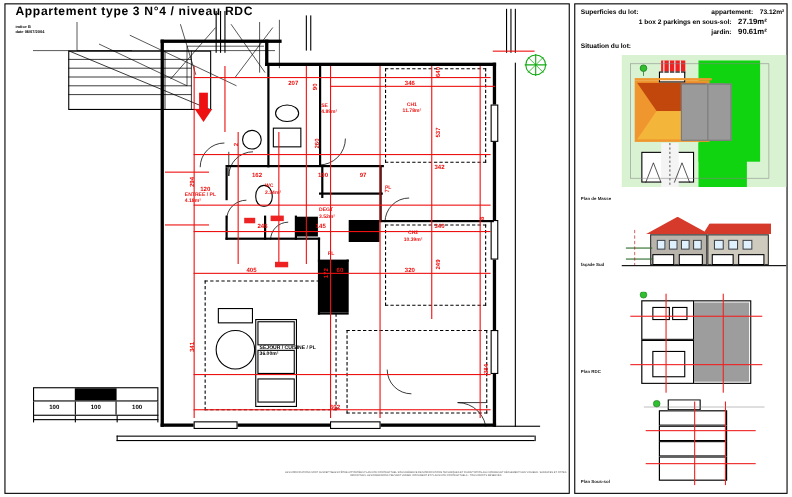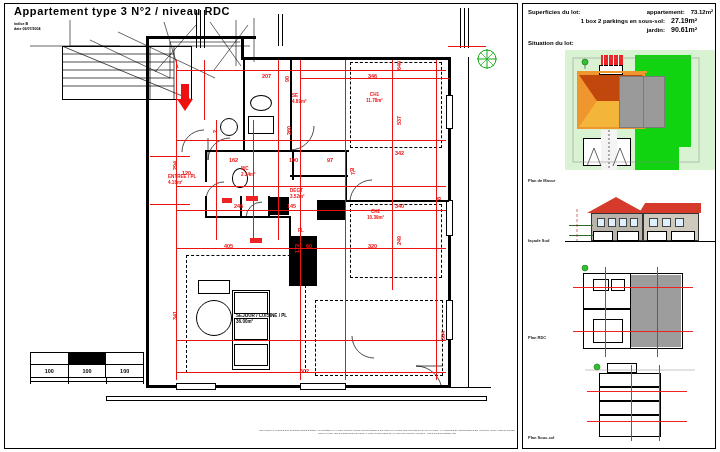--- a/index.html
+++ b/index.html
@@ -80,21 +80,21 @@
   
   .north{position:absolute;left:476px;top:48px;width:22px;height:22px;}
 </style>
 </head>
 <body>
 
 <div class="page">
 
   <div class="frame-left"></div>
 
-  <div class="title-main">Appartement type 3 N°2 / niveau RDC</div>
+  <div class="title-main">Appartement type 3 N°4 / niveau RDC</div>
   <div class="title-sub">
     <div>indice B</div>
     <div>date 06/07/2004</div>
   </div>
 
   <svg style="position:absolute;left:0;top:0;width:520px;height:452px;pointer-events:none">
     <g stroke="#000" stroke-width="0.6" fill="none">
       <line x1="90" y1="40" x2="170" y2="78"></line>
       <line x1="118" y1="32" x2="215" y2="78"></line>
       <line x1="164" y1="22" x2="178" y2="68"></line>

